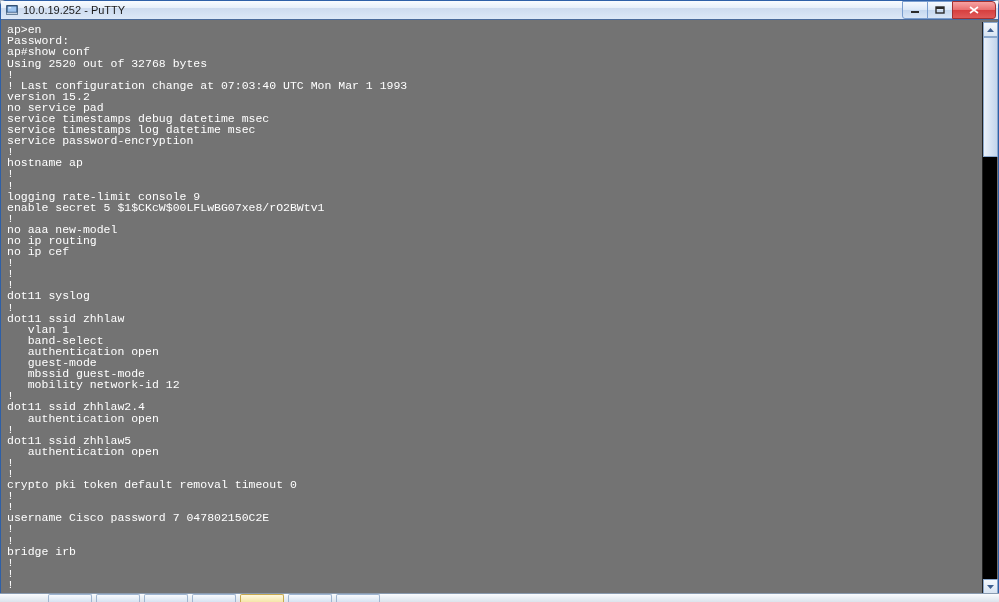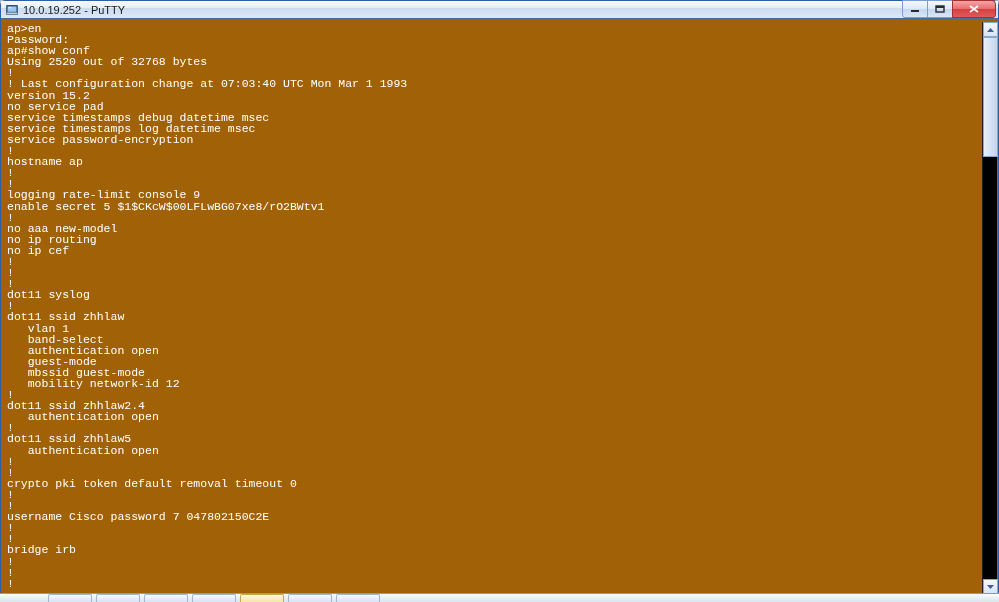--- a/index.html
+++ b/index.html
@@ -41,22 +41,22 @@
     }
     .win-btn:first-child { border-radius:0 0 0 3px; }
     .win-btn.close {
       width:44px;
       background:linear-gradient(to bottom,#f7a3a3 0%,#e96f6f 49%,#d63e3e 50%,#e05a5a 100%);
       border-color:#a33030;
       border-radius:0 4px 3px 0;
     }
     .win-btn svg { width:10px; height:8px; }
     .term {
-      flex:1; background:#a16207; color:#fff;
-      padding:4px 0 13px 6px;
+      flex:1; background:#737373; color:#fff;
+      padding:4px 0 4px 6px;
       font-size:11.5px;
       line-height:11.1px;
       white-space:pre;
       letter-spacing:0px;
       position:relative;
     }
     .scrollbar {
       position:absolute; right:1px; top:21px; bottom:0; width:15px;
       background:#000; border-left:1px solid #222;
     }

